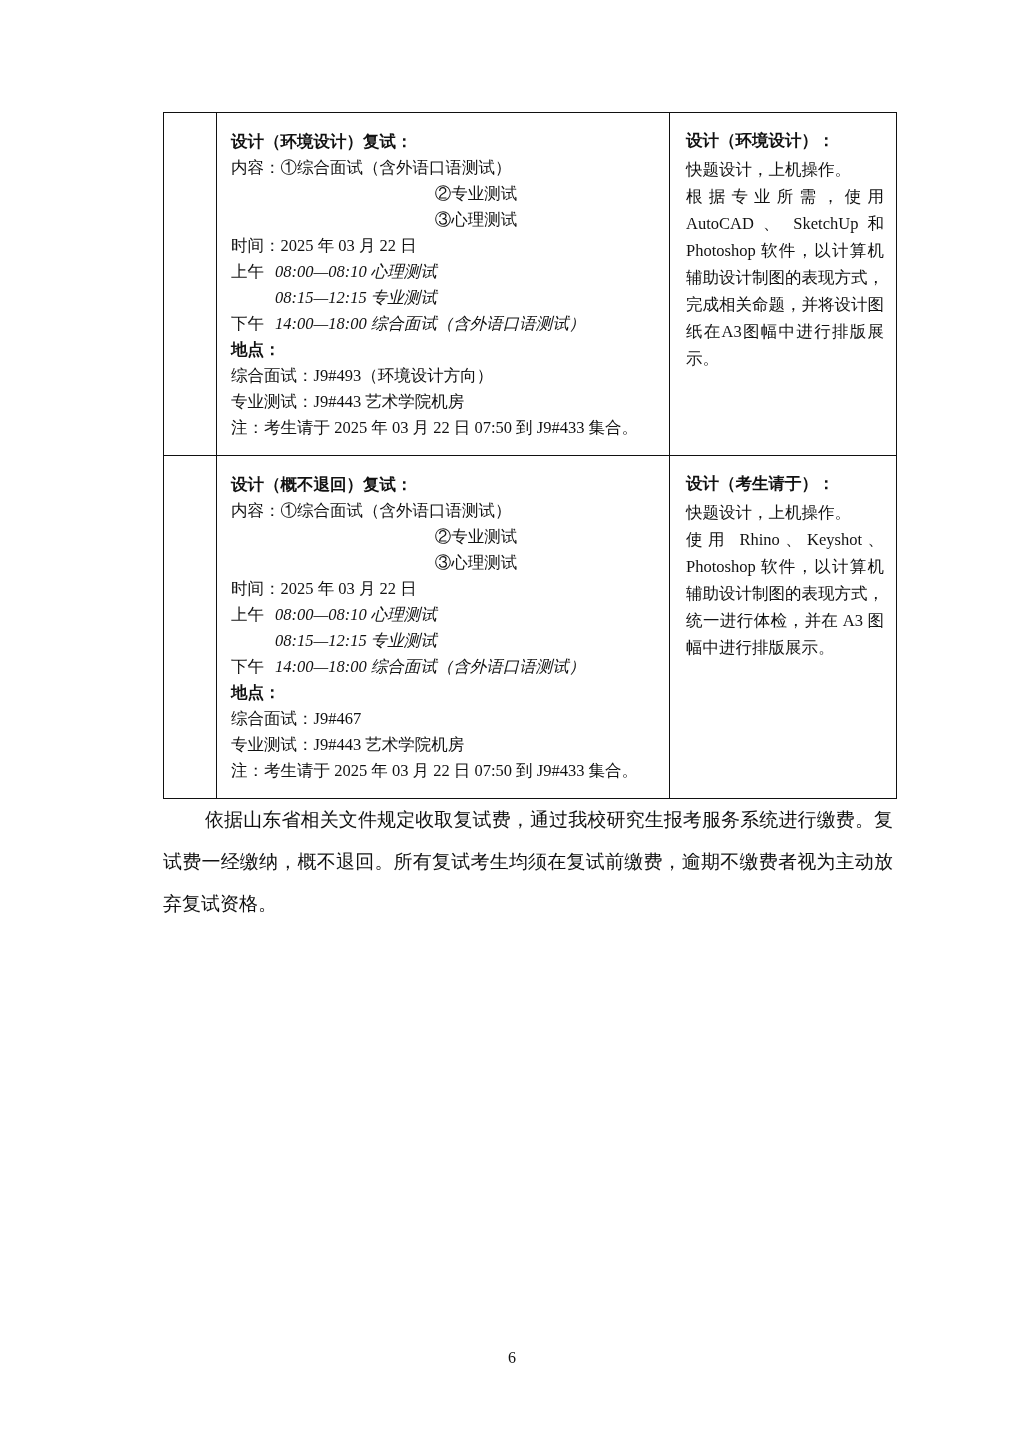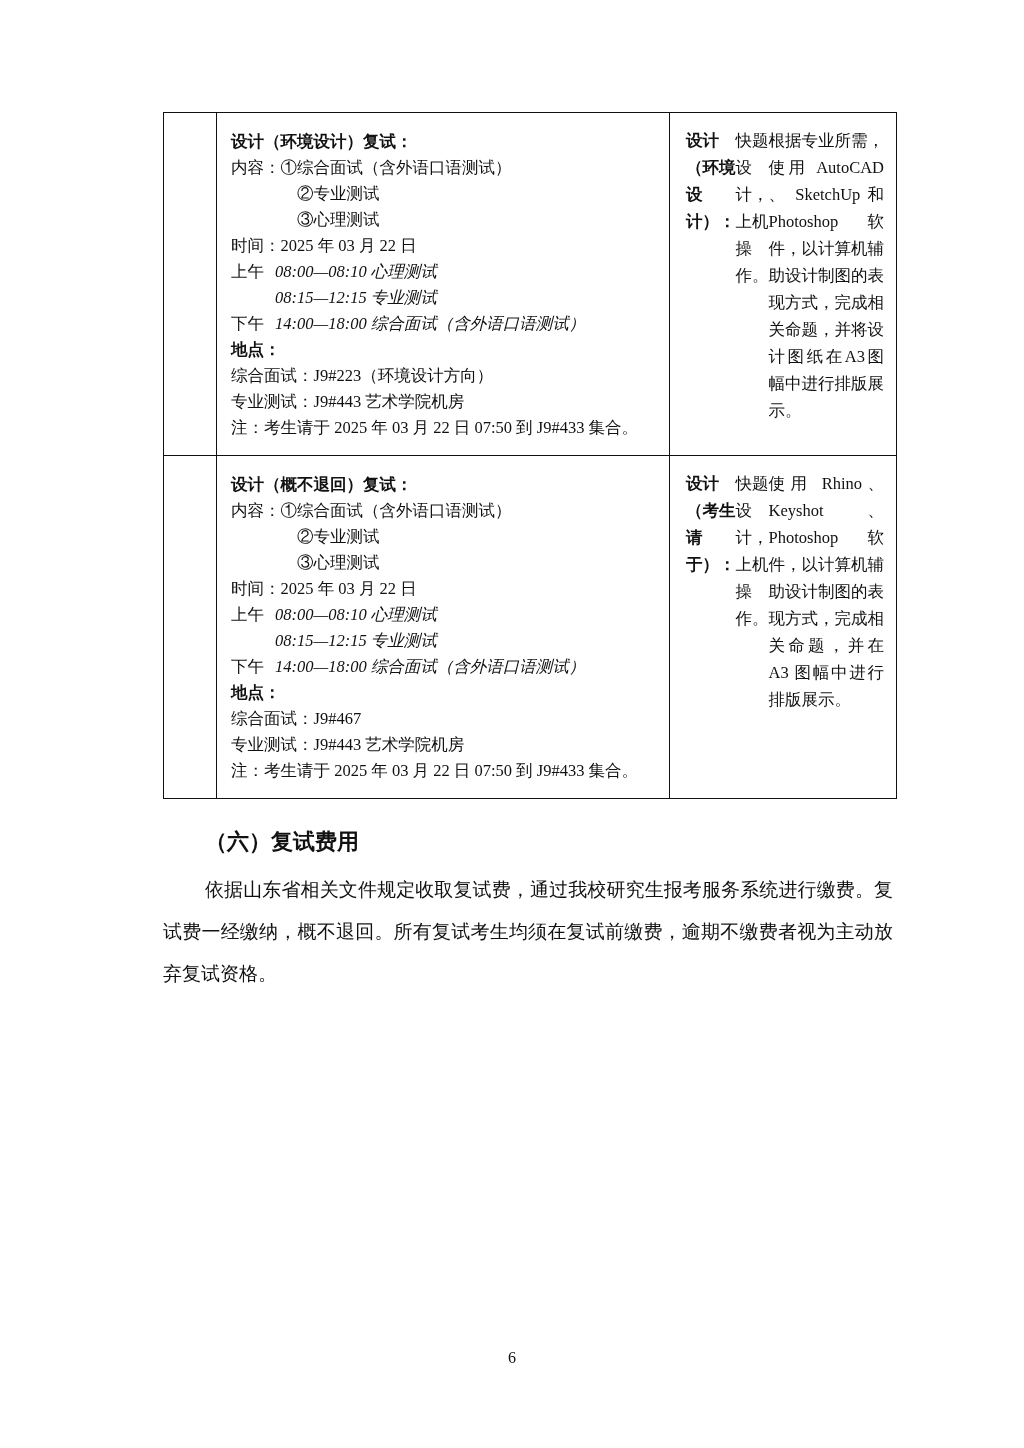--- a/index.html
+++ b/index.html
@@ -45,21 +45,21 @@
   .cell-note-pad {
     padding: 14px 12px 14px 16px;
   }
 
   .ln {
     font-size: 16.5px;
     line-height: 26px;
     white-space: nowrap;
   }
   .ln.b { font-weight: bold; }
-  .indent1 { padding-left: 66px; }
+  .indent1 { padding-left: 66px; text-align: center; }
   .tm-label {
     display: inline-block;
     width: 44px;
   }
   .tm-val {
     display: inline-block;
     font-style: italic;
   }
   .wrap {
     white-space: normal;
@@ -71,20 +71,21 @@
     margin-bottom: 2px;
   }
   .note-line {
     font-size: 16.5px;
     line-height: 27px;
     text-align: justify;
     text-justify: inter-ideograph;
   }
   .note-block {
     display: flex;
+    flex-direction: column;
     min-height: 100%;
   }
 
   
   h2.section {
     font-size: 22px;
     font-weight: bold;
     margin: 26px 0 10px 0;
     padding-left: 42px;
     line-height: 34px;
@@ -122,21 +123,21 @@
           <div class="cell-pad">
             <div class="ln b">设计（环境设计）复试：</div>
             <div class="ln"><span class="b">内容：</span><span>①综合面试（含外语口语测试）</span></div>
             <div class="ln indent1">②专业测试</div>
             <div class="ln indent1">③心理测试</div>
             <div class="ln"><span class="b">时间：</span><span>2025 年 03 月 22 日</span></div>
             <div class="ln"><span class="tm-label">上午</span><span class="tm-val">08:00—08:10 心理测试</span></div>
             <div class="ln"><span class="tm-label"></span><span class="tm-val">08:15—12:15 专业测试</span></div>
             <div class="ln"><span class="tm-label">下午</span><span class="tm-val">14:00—18:00 综合面试（含外语口语测试）</span></div>
             <div class="ln b">地点：</div>
-            <div class="ln">综合面试：J9#223（环境设计方向）</div>
+            <div class="ln">综合面试：J9#493（环境设计方向）</div>
             <div class="ln">专业测试：J9#443 艺术学院机房</div>
             <div class="ln wrap"><span class="b">注：</span><span>考生请于 2025 年 03 月 22 日 07:50 到 J9#433 集合。</span></div>
           </div>
         </td>
         <td class="col-note">
           <div class="cell-note-pad note-block">
             <div class="note-head">设计（环境设计）：</div>
             <div class="note-line">快题设计，上机操作。</div>
             <div class="note-line">根据专业所需，使用 AutoCAD 、 SketchUp 和 Photoshop 软件，以计算机辅助设计制图的表现方式，完成相关命题，并将设计图纸在A3图幅中进行排版展示。</div>
           </div>
@@ -158,27 +159,26 @@
             <div class="ln b">地点：</div>
             <div class="ln">综合面试：J9#467</div>
             <div class="ln">专业测试：J9#443 艺术学院机房</div>
             <div class="ln wrap"><span class="b">注：</span><span>考生请于 2025 年 03 月 22 日 07:50 到 J9#433 集合。</span></div>
           </div>
         </td>
         <td class="col-note">
           <div class="cell-note-pad note-block">
             <div class="note-head">设计（考生请于）：</div>
             <div class="note-line">快题设计，上机操作。</div>
-            <div class="note-line">使用 Rhino、Keyshot、Photoshop 软件，以计算机辅助设计制图的表现方式，完成相关命题，并在 A3 图幅中进行排版展示。</div>
+            <div class="note-line">使用 Rhino、Keyshot、Photoshop 软件，以计算机辅助设计制图的表现方式，统一进行体检，并在 A3 图幅中进行排版展示。</div>
           </div>
         </td>
       </tr>
     </tbody>
       </table>
 
-    <h2 class="section">（六）复试费用</h2>
     <p class="para">依据山东省相关文件规定收取复试费，通过我校研究生报考服务系统进行缴费。复试费一经缴纳，概不退回。所有复试考生均须在复试前缴费，逾期不缴费者视为主动放弃复试资格。</p>
 
 
   </div>
 
   <div class="pagenum">6</div>
 </div>
 
 </body></html>

